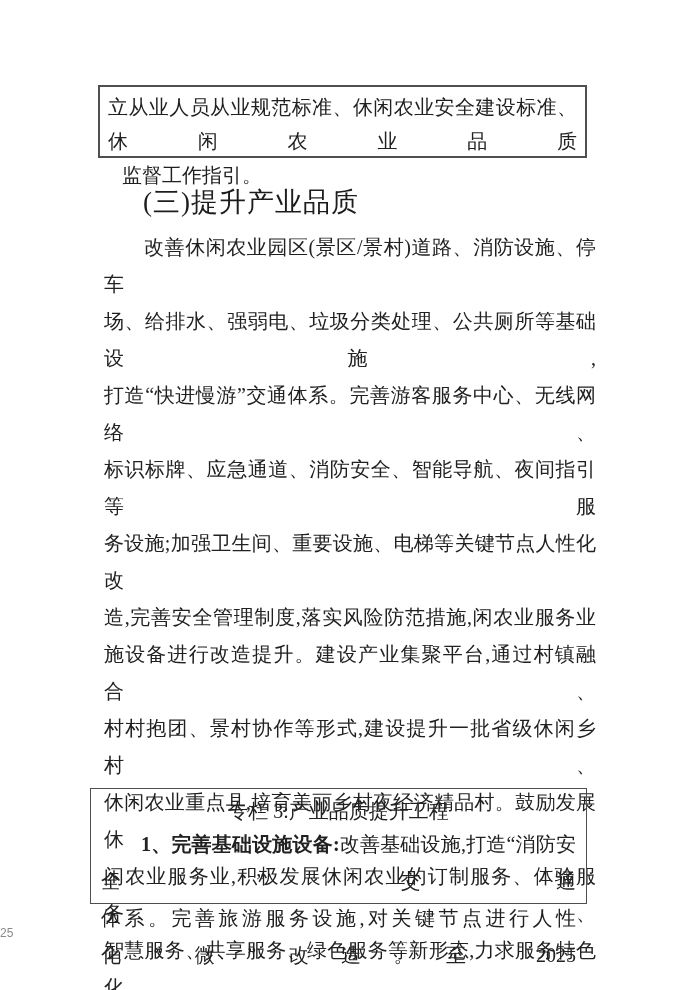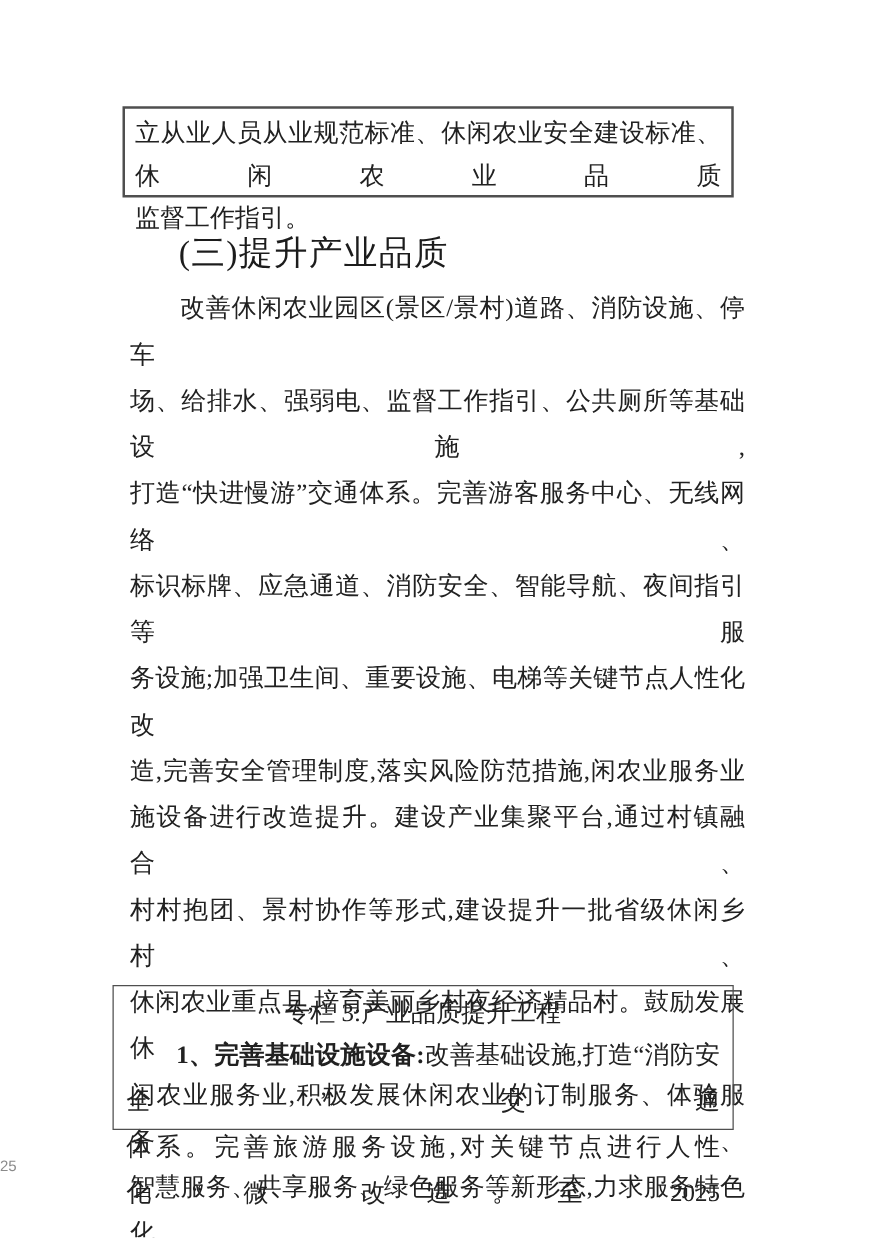--- a/index.html
+++ b/index.html
@@ -30,20 +30,21 @@
     line-height: 34px;
   }
   
   .just {
     text-align: justify;
     text-align-last: justify;
   }
   .left-last {
     text-align: center;
     text-align-last: left;
+    margin-left: 14px;
   }
   
   .heading {
     position: absolute;
     left: 143px;
     top: 184px;
     font-size: 27px;
     letter-spacing: 1px;
     color: #1c1c1c;
   }
@@ -98,21 +99,21 @@
 
   <div class="top-box">
     <div class="just">立从业人员从业规范标准、休闲农业安全建设标准、休闲农业品质</div>
     <div class="left-last">监督工作指引。</div>
   </div>
 
   <div class="heading">(三)提升产业品质</div>
 
   <div class="para">
     <div class="line just indent">改善休闲农业园区(景区/景村)道路、消防设施、停车</div>
-    <div class="line just">场、给排水、强弱电、监督工作指引、公共厕所等基础设施,</div>
+    <div class="line just">场、给排水、强弱电、垃圾分类处理、公共厕所等基础设施,</div>
     <div class="line just">打造“快进慢游”交通体系。完善游客服务中心、无线网络、</div>
     <div class="line just">标识标牌、应急通道、消防安全、智能导航、夜间指引等服</div>
     <div class="line just">务设施;加强卫生间、重要设施、电梯等关键节点人性化改</div>
     <div class="line just">造,完善安全管理制度,落实风险防范措施,闲农业服务业</div>
     <div class="line just">施设备进行改造提升。建设产业集聚平台,通过村镇融合、</div>
     <div class="line just">村村抱团、景村协作等形式,建设提升一批省级休闲乡村、</div>
     <div class="line just">休闲农业重点县,培育美丽乡村夜经济精品村。鼓励发展休</div>
     <div class="line just">闲农业服务业,积极发展休闲农业的订制服务、体验服务、</div>
     <div class="line just">智慧服务、共享服务、绿色服务等新形态,力求服务特色化。</div>
 

